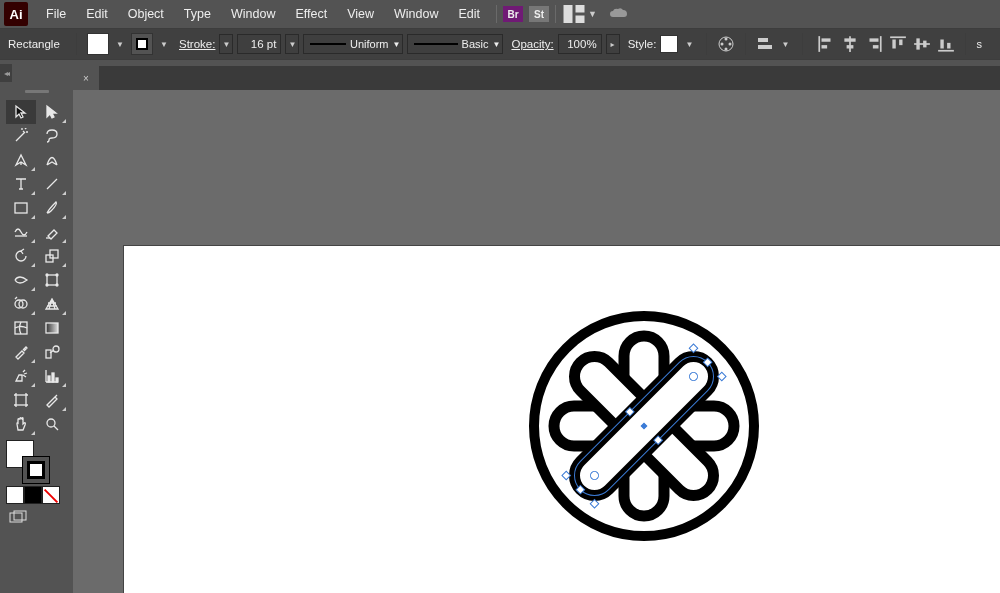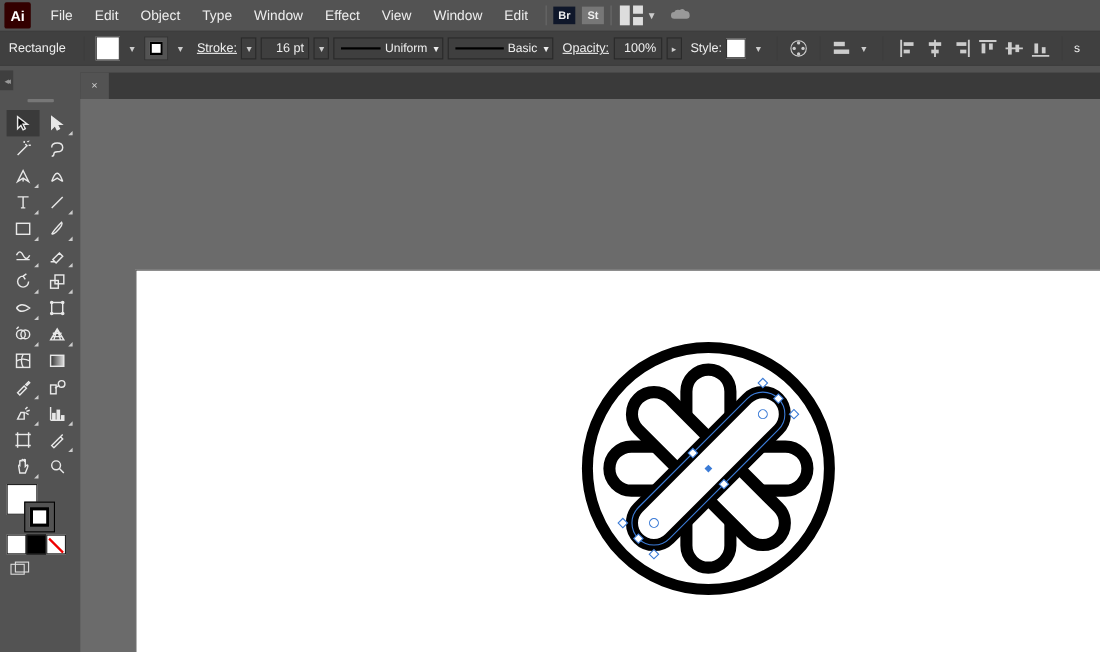--- a/index.html
+++ b/index.html
@@ -76,21 +76,21 @@
   <div class="menu-item">File</div>
   <div class="menu-item">Edit</div>
   <div class="menu-item">Object</div>
   <div class="menu-item">Type</div>
   <div class="menu-item">Window</div>
   <div class="menu-item">Effect</div>
   <div class="menu-item">View</div>
   <div class="menu-item">Window</div>
   <div class="menu-item">Edit</div>
   <div class="menu-divider"></div>
-  <div class="menu-icon-btn" style="background:#0f172a;width:20px;height:16px;font-size:10px;font-weight:700;">Br</div>
+  <div class="menu-icon-btn" style="background:#701a75;width:20px;height:16px;font-size:10px;font-weight:700;">Br</div>
   <div class="menu-icon-btn" style="background:#777;width:20px;height:16px;font-size:10px;font-weight:700;margin-left:6px;">St</div>
   <div class="menu-divider"></div>
   <div class="menu-icon-btn">
     <svg viewBox="0 0 16 16">
         <rect x="1" y="2" width="6" height="12" fill="#ddd"></rect>
         <rect x="9" y="2" width="6" height="5" fill="#ddd"></rect>
         <rect x="9" y="9" width="6" height="5" fill="#ddd"></rect>
       </svg>
   </div>
   <span style="color:#ccc;font-size:9px;margin-left:2px;">▼</span>

